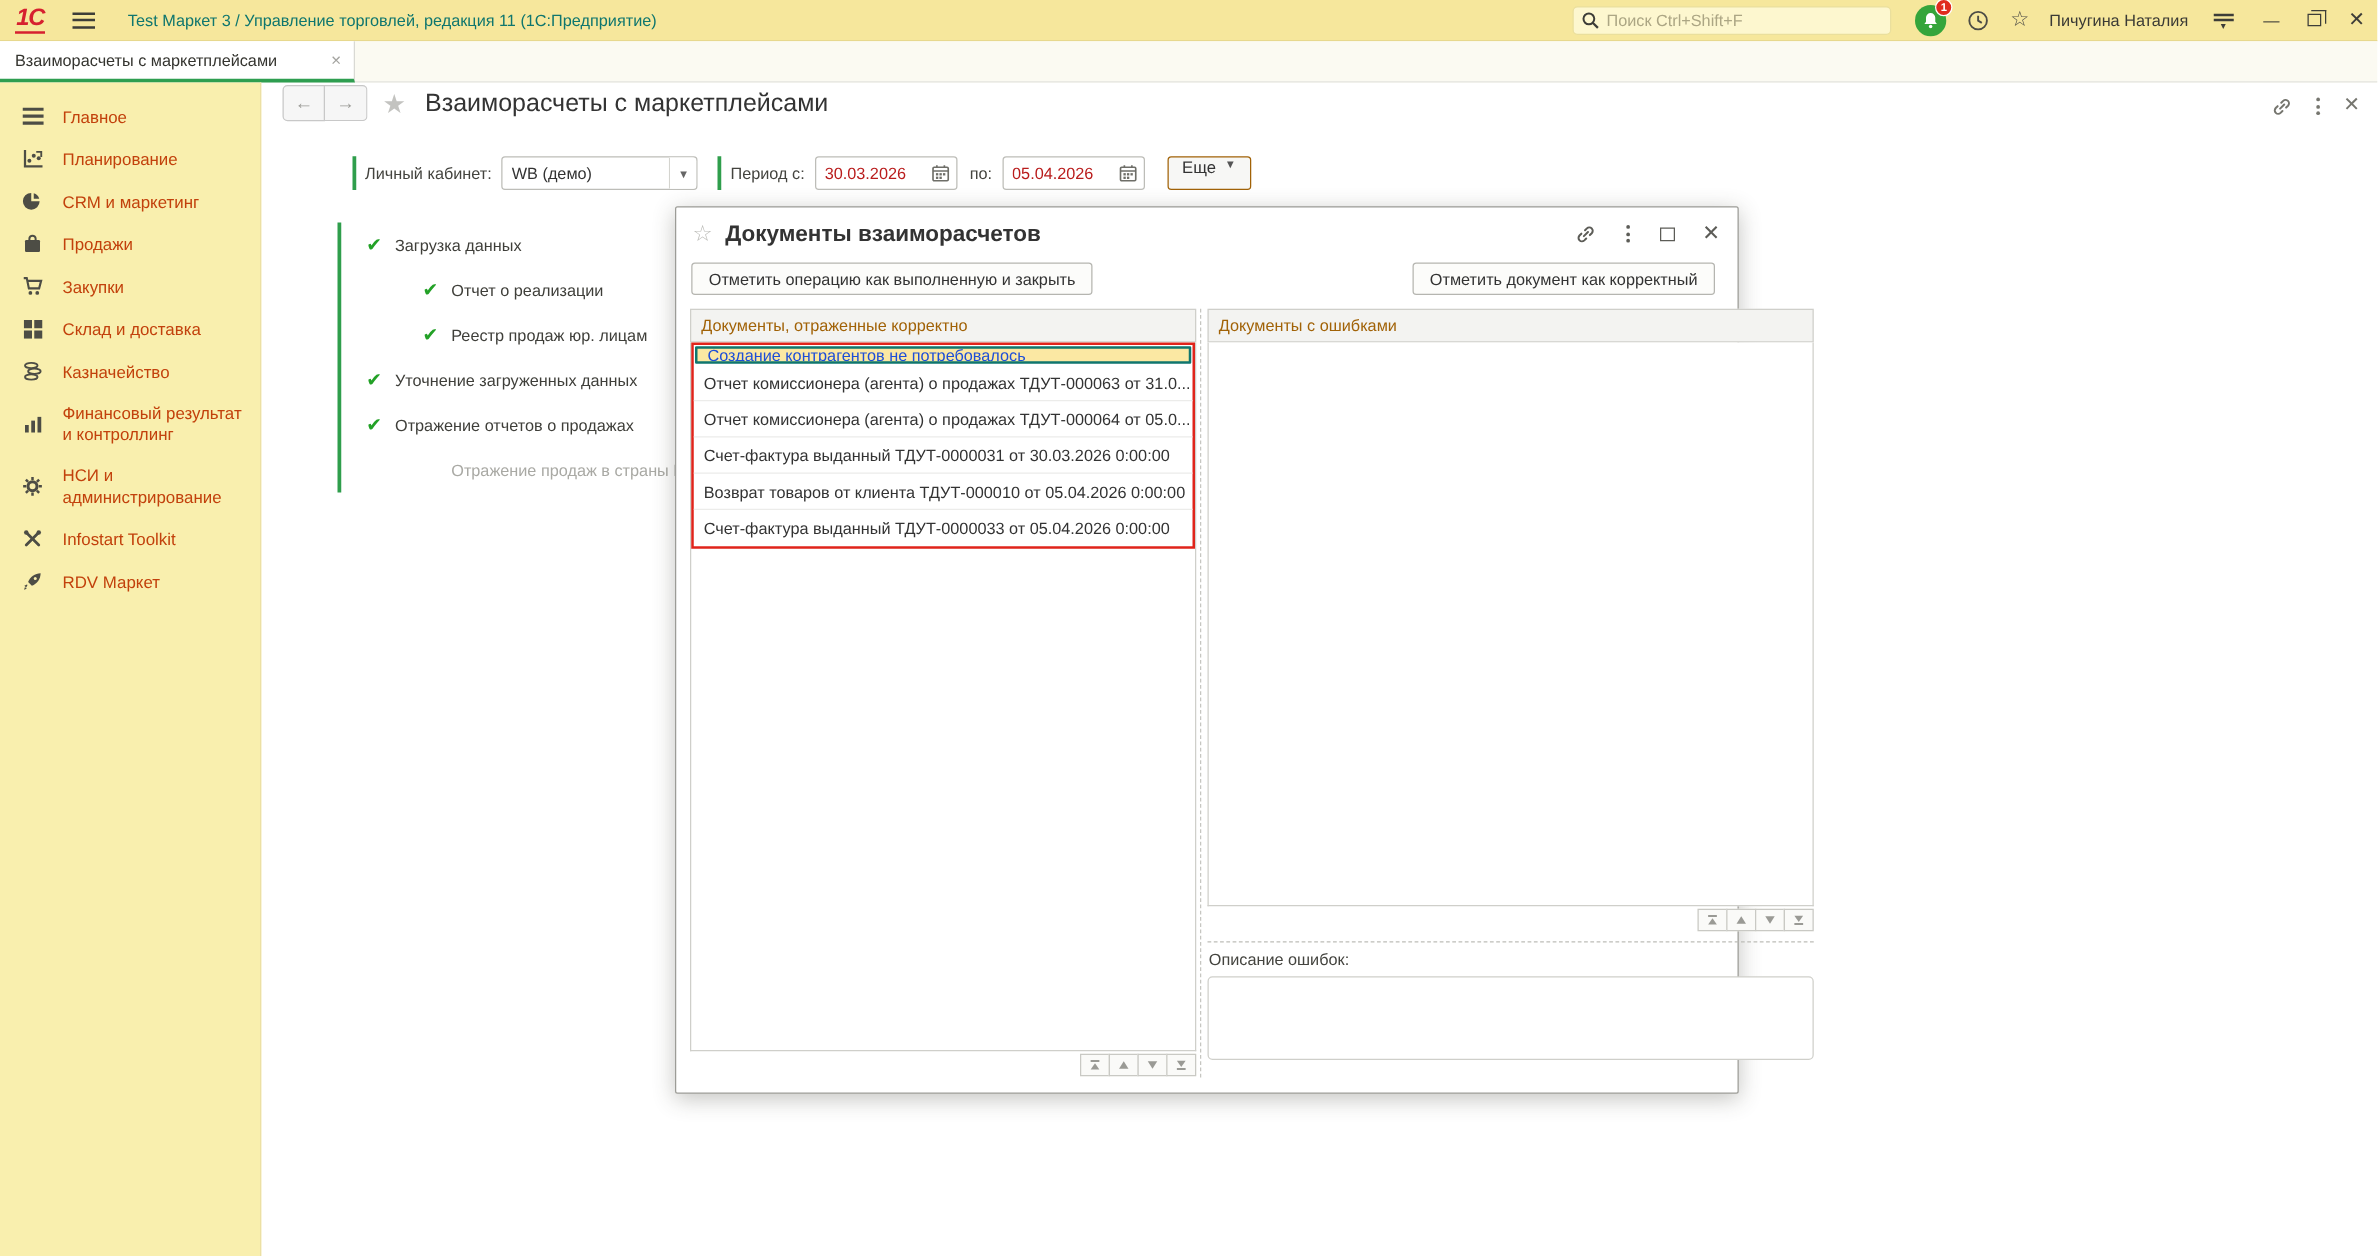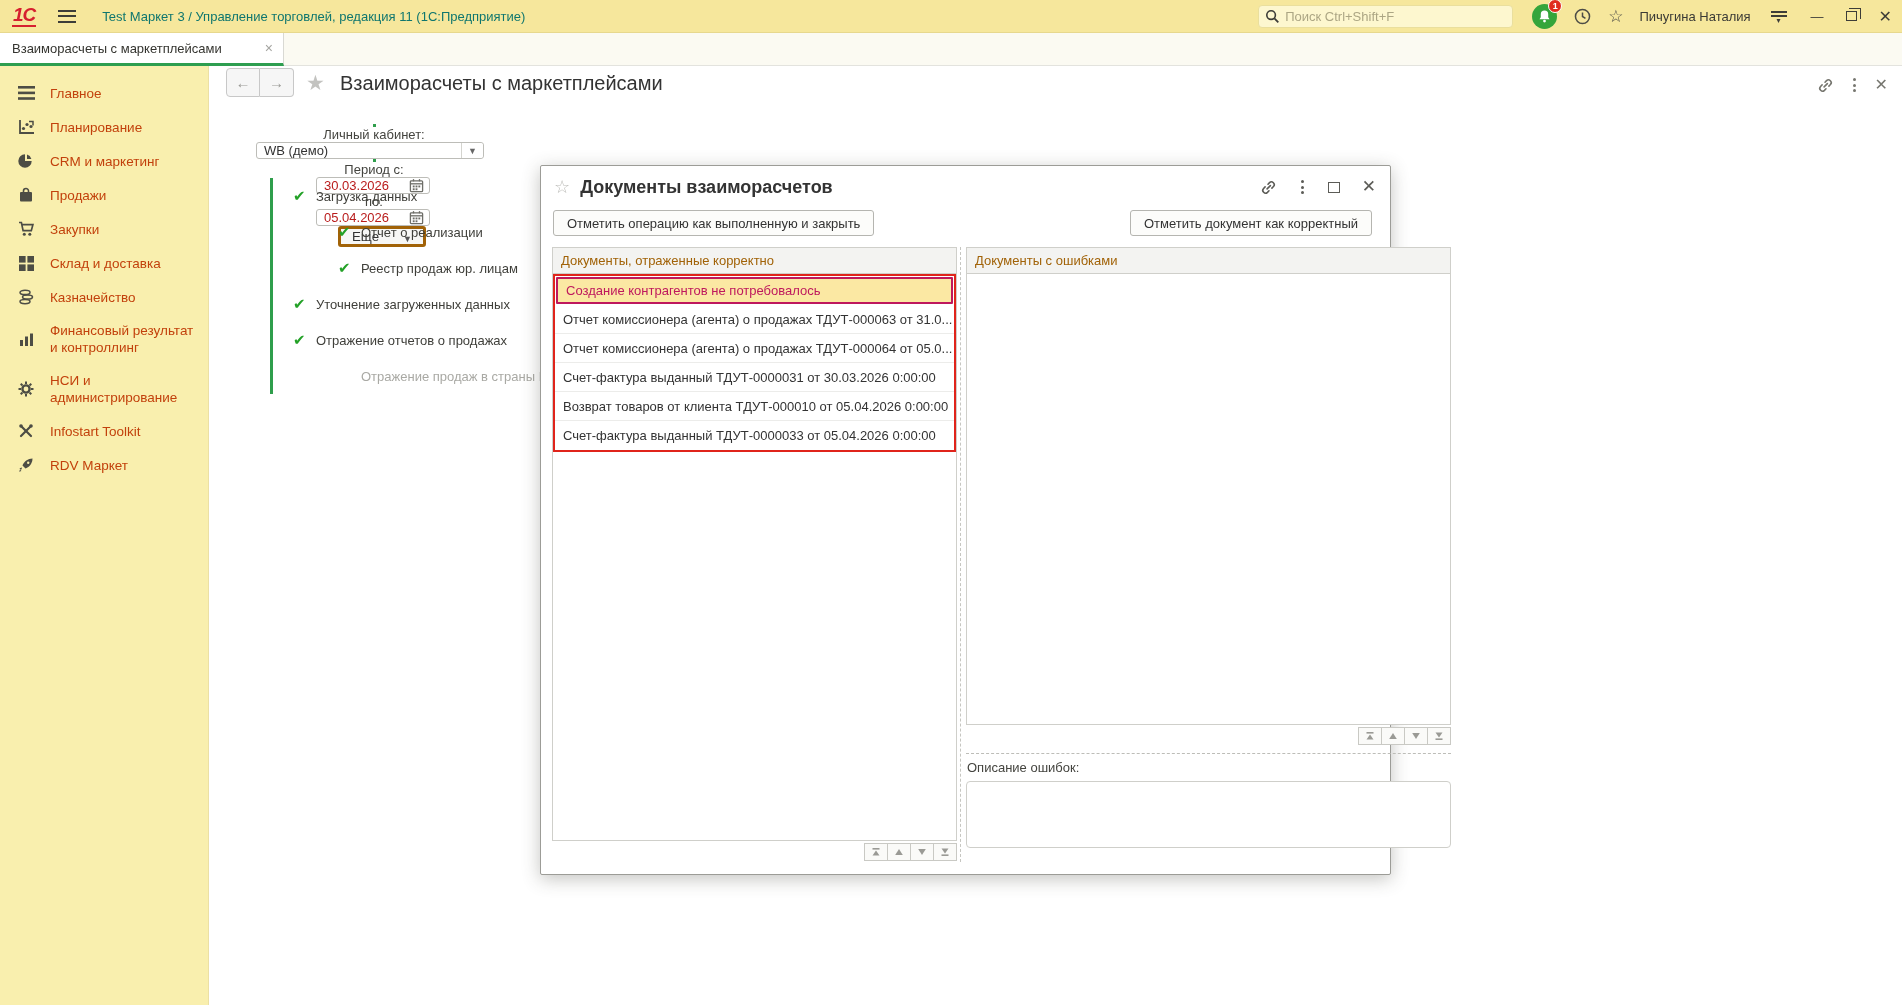--- a/index.html
+++ b/index.html
@@ -49,30 +49,30 @@
   .navarrow.fwd { border-radius:0 4px 4px 0; border-left:none; }
   .page-star { position:absolute; left:306px; top:71px; font-size:21px; color:#c3c3c0; cursor:pointer; }
   .page-title { position:absolute; left:340px; top:72px; font-size:20px; color:#333; }
   .content-corner { position:absolute; top:76px; right:14px; display:flex; align-items:center; gap:17px; }
   .corner-ico { color:#76766f; cursor:pointer; display:flex; align-items:center; }
   .kebab { display:flex; flex-direction:column; gap:2.5px; padding:2px; cursor:pointer; }
   .kebab i { width:3px; height:3px; border-radius:50%; background:#76766f; }
   .corner-x { font-size:16px; color:#76766f; cursor:pointer; line-height:14px; }
 
   
-  .filter-row { position:absolute; left:256px; top:124px; height:29px; display:flex; align-items:center;flex-direction:column; }
+  .filter-row { position:absolute; left:282px; top:124px; height:29px; display:flex; align-items:center; }
   .greenbar { width:3px; height:27px; background:#2f9e4c; margin-right:7px; flex:0 0 3px; }
   .f-label { color:#44443f; margin-right:8px; white-space:nowrap; }
-  .combo { width:228px; height:27px; border:1px solid #bdbdb8; border-radius:3px; background:#fff; display:flex; align-items:stretch; margin-right:16px; }
+  .combo { width:157px; height:27px; border:1px solid #bdbdb8; border-radius:3px; background:#fff; display:flex; align-items:stretch; margin-right:16px; }
   .combo-value { flex:1; display:flex; align-items:center; padding:0 7px; color:#333; }
   .combo-btn { width:22px; border-left:1px solid #d4d4cf; display:flex; align-items:center; justify-content:center; color:#666; font-size:9px; cursor:pointer; background:#fff; border-radius:0 3px 3px 0; }
   .datebox { width:114px; height:27px; border:1px solid #bdbdb8; border-radius:3px; background:#fff; display:flex; align-items:center; padding:0 5px 0 7px; margin-right:10px; }
   .datebox input { border:none; outline:none; width:74px; font-size:13px; color:#b91c1c; font-family:inherit; background:transparent; }
   .cal-btn { margin-left:auto; cursor:pointer; display:flex; align-items:center; }
-  .more-btn { height:27px; padding:0 11px; background:#f7f7f5; border:3px solid #a16207; border-radius:3px; display:flex; align-items:flex-end; gap:24px; color:#333; cursor:pointer; margin-left:8px; }
+  .more-btn { height:27px; padding:0 11px; background:#f7f7f5; border:1px solid #a16207; border-radius:3px; display:flex; align-items:flex-start; gap:7px; color:#333; cursor:pointer; margin-left:8px; }
   .more-caret { font-size:9px; color:#555; }
 
   
   .checklist { position:absolute; left:270px; top:178px; border-left:3px solid #2f9e4c; padding-left:20px; }
   .chk-row { height:36px; display:flex; align-items:center; }
   .chk-row.lvl1 { margin-left:45px; }
   .chk-mark { color:#23a127; font-size:15px; width:23px; flex:0 0 23px; }
   .chk-label { color:#3f3f3a; }
   .chk-row.disabled { margin-left:68px; }
   .chk-row.disabled .chk-label { color:#a9a9a4; }
@@ -91,21 +91,21 @@
   .panel { position:absolute; top:81px; }
   .panel-correct { left:11px; width:405px; }
   .panel-errors { left:425px; width:485px; }
   .panel-head { height:27px; background:#f3f3f1; border:1px solid #cfcfca; display:flex; align-items:center; padding:0 8px; color:#a16207; }
   .listbox { border:1px solid #cfcfca; border-top:none; background:#fff; position:relative; }
   .listbox.correct { height:567px; }
   .listbox.errors { height:451px; }
   .red-group { position:absolute; left:0; top:0; right:0; border:2px solid #e0241b; }
   .doc-row { height:29px; display:flex; align-items:center; padding:0 8px; border-bottom:1px solid #ececea; color:#333; white-space:nowrap; overflow:hidden; cursor:pointer; }
   .doc-row:last-child { border-bottom:none; }
-  .doc-row.current { height:27px; margin:1px; border:2px solid #be185d; background:#fbe8a3; color:#be185d; border-radius:1px; }
+  .doc-row.current { height:14px; margin:1px; border:2px solid #0f766e; background:#fbe8a3; color:#1d4ed8; border-radius:1px; }
   .list-nav { display:flex; justify-content:flex-end; margin-top:2px; }
   .navbtn { width:24px; height:18px; background:#fafaf8; border:1px solid #c9c9c4; display:flex; align-items:center; justify-content:center; cursor:pointer; margin-left:-1px; }
   .hsplit { border-top:1px dashed #bdbdb8; margin:8px 0 6px 0; }
   .err-label { color:#44443f; margin:2px 0 6px 1px; }
   .err-textarea { width:100%; height:67px; border:1px solid #cfcfca; border-radius:4px; resize:none; outline:none; font-family:inherit; font-size:13px; padding:5px; }
   .vsplit { position:absolute; left:419px; top:81px; bottom:12px; border-left:1px dashed #c6c6c1; }
 </style>
 </head>
 <body>
 

